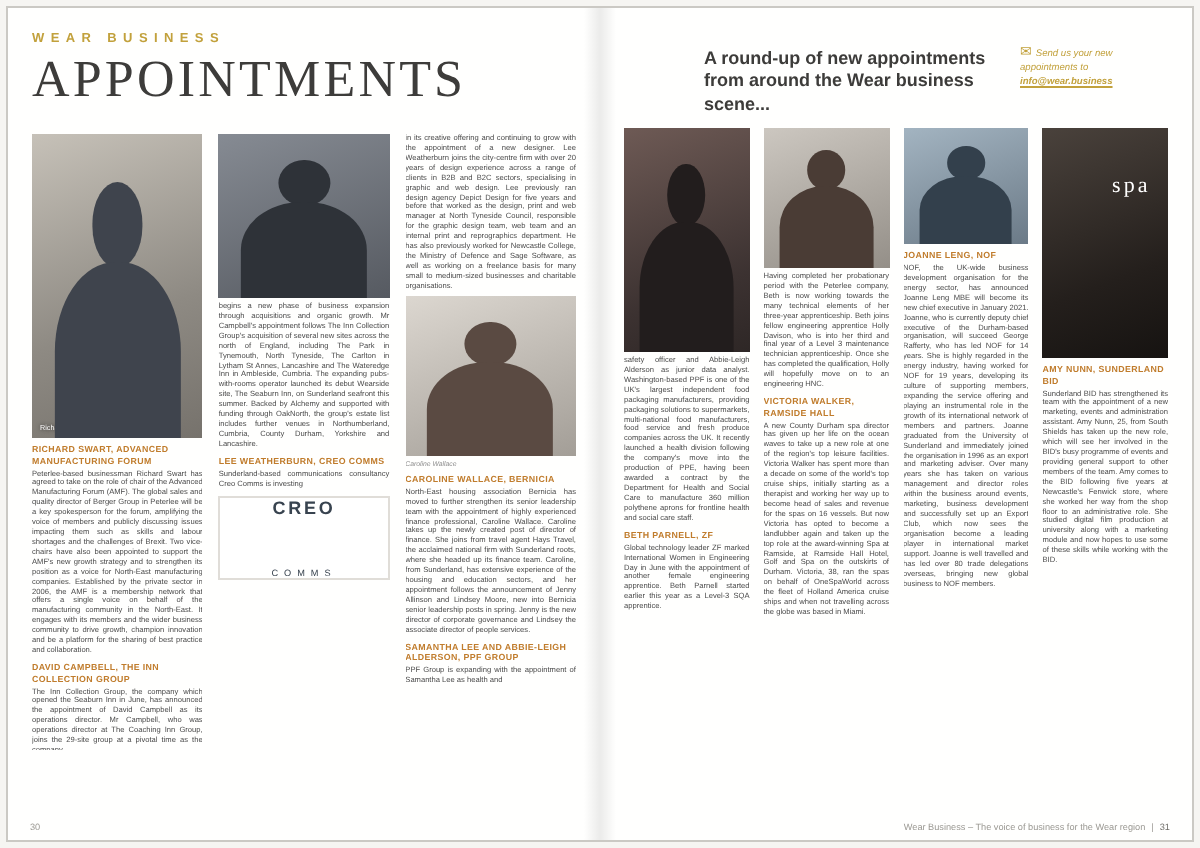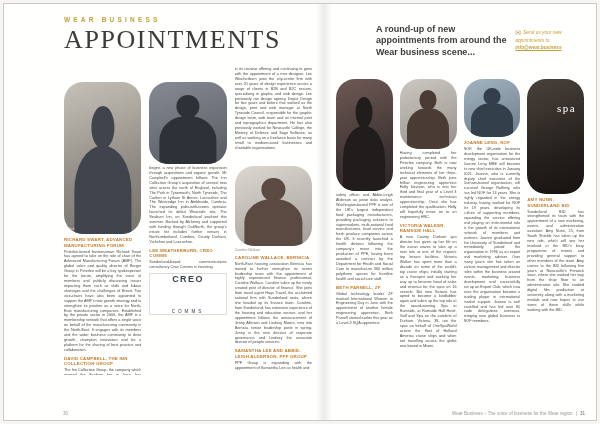--- a/index.html
+++ b/index.html
@@ -1,42 +1,42 @@
 <!DOCTYPE html>
 <html><head>
 <meta charset="utf-8">
 <title>Appointments</title>
 <style>
   html,body{margin:0;padding:0;width:600px;height:424px;background:#f6f5f2;
     font-family:"Liberation Sans",sans-serif;-webkit-text-size-adjust:none;}
-  .sheet{position:absolute;inset:3px;background:#fffffe;border:1px solid #cbc9c4;overflow:hidden;padding-left:48px;}
+  .sheet{position:absolute;inset:3px;background:#fffffe;border:1px solid #cbc9c4;overflow:hidden;}
   .spread{display:flex;height:100%;position:relative;}
   .gutter{position:absolute;left:50%;top:0;bottom:0;width:16px;transform:translateX(-50%);
     background:linear-gradient(90deg,rgba(0,0,0,0),rgba(0,0,0,0.08),rgba(0,0,0,0));pointer-events:none;}
   .page{flex:1;padding:8px 12px 16px;box-sizing:border-box;position:relative;overflow:hidden;}
 
   
   .kicker{color:#c2a13c;font-size:6.5px;font-weight:bold;letter-spacing:3.2px;margin:4px 0 4px;}
   .title{font-family:"Liberation Serif",serif;font-size:26px;letter-spacing:1.6px;color:#3d3c3a;line-height:1;}
-  .rp-head{display:flex;align-items:center;margin-top:10px;height:36px;}
+  .rp-head{display:flex;align-items:flex-start;margin-top:10px;height:36px;}
   .intro{font-size:9px;font-weight:bold;color:#3d3c3a;line-height:1.25;width:150px;margin:2px 0 0 40px;}
   .submit{margin-left:auto;width:74px;font-size:4.8px;font-style:italic;color:#c2a13c;line-height:1.4;text-align:left;}
   .submit .env{font-style:normal;font-size:7px;vertical-align:middle;margin-right:2px;}
   .submit a{color:#c2a13c;font-weight:bold;text-decoration:underline;cursor:pointer;}
 
   
   .cols{display:flex;gap:8px;height:308px;margin-top:14px;overflow:hidden;}
   .rcols{display:flex;gap:7px;height:340px;margin-top:6px;overflow:hidden;}
   .col{flex:1;overflow:hidden;min-width:0;}
   h3.sh{font-size:4.4px;color:#c07c2c;margin:3px 0 1.5px;letter-spacing:.2px;line-height:1.25;}
   p.body{font-size:3.8px;line-height:1.3;color:#4a4a4a;text-align:justify;margin:0 0 2px;}
   p.cap{font-size:3.4px;color:#8a8a8a;font-style:italic;margin:1px 0 2px;}
 
   
-  figure.photo{position:relative;width:100%;margin:15px 0 2px;overflow:hidden;box-sizing:border-box;border-radius:19px;}
+  figure.photo{position:relative;width:100%;margin:0 0 2px;overflow:hidden;box-sizing:border-box;}
   figure.photo::before{content:"";position:absolute;left:50%;top:16%;width:30%;height:28%;
     border-radius:50%;background:var(--sil,#444);transform:translateX(-50%);}
   figure.photo::after{content:"";position:absolute;left:50%;top:42%;width:74%;height:70%;
     border-radius:48% 48% 0 0 / 42% 42% 0 0;background:var(--sil,#444);transform:translateX(-50%);}
   figure.photo.flat::before,figure.photo.flat::after{display:none;}
   .ph-richard{height:152px;background:linear-gradient(160deg,#c6c1b8,#8e8a83 60%,#76726c);--sil:#3f444d;}
   .ph-david{height:82px;background:linear-gradient(160deg,#868b93,#565a61);--sil:#2e3238;}
   .ph-caroline{height:80px;background:linear-gradient(160deg,#dcd7d0,#a39e97);--sil:#5a4a42;}
   .ph-samantha{height:112px;background:linear-gradient(160deg,#6e5a55,#3c3231 70%,#2e2726);--sil:#221d1d;}
   .ph-abbie{height:70px;background:linear-gradient(160deg,#ccc7c0,#948f88);--sil:#4a3c35;}

